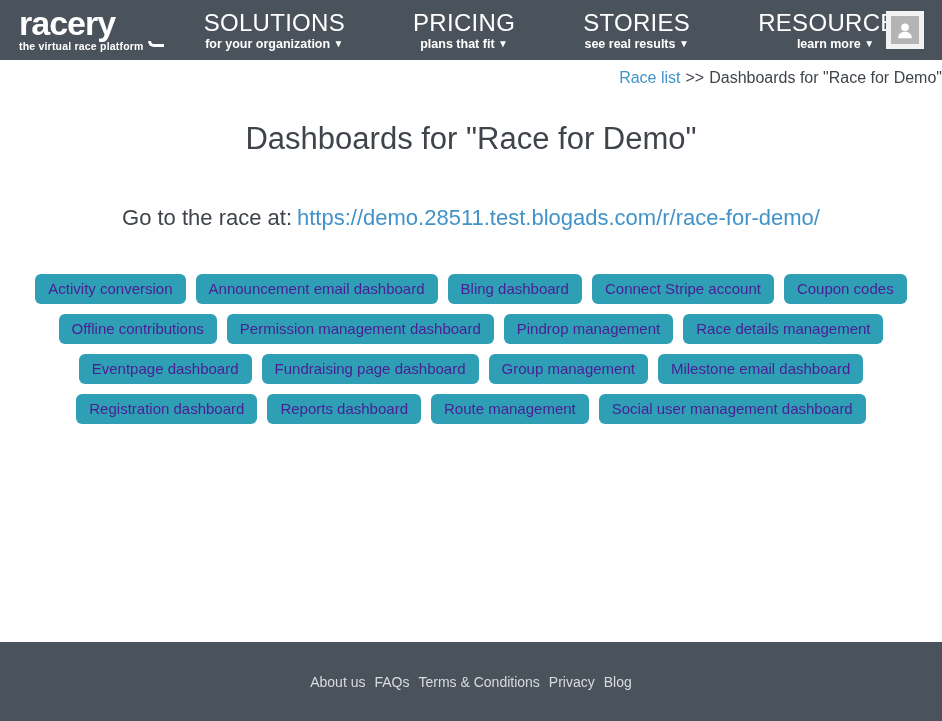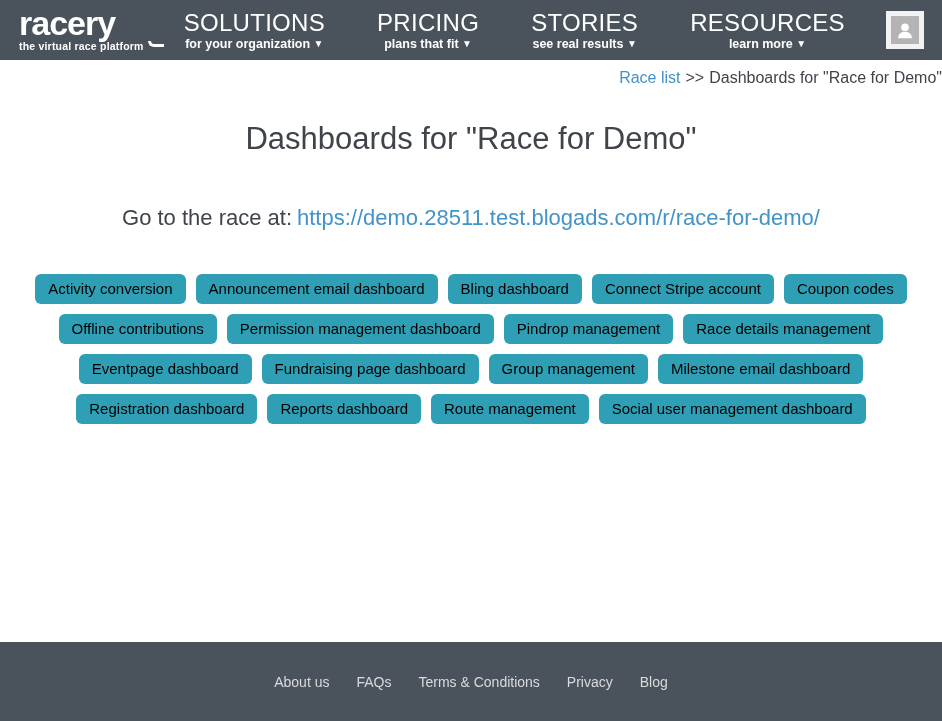--- a/index.html
+++ b/index.html
@@ -33,21 +33,21 @@
   .logo-tagline{
     color:#fff;font-size:10.5px;font-weight:700;letter-spacing:.2px;margin-top:3px;
     display:flex;align-items:center;gap:4px;
   }
   .logo-swoosh{
     display:inline-block;width:16px;height:6px;
     border-bottom:3px solid #fff;border-left:3px solid #fff;
     border-bottom-left-radius:8px;
     transform:translateY(-3px);
   }
-  .nav-menu{display:flex;align-items:center;margin-left:20px;gap:52px;}
+  .nav-menu{display:flex;align-items:center;margin-left:40px;gap:68px;}
   .nav-item{text-align:center;color:#fff;cursor:pointer;}
   .nav-label{font-size:24px;font-weight:400;letter-spacing:.3px;line-height:26px;}
   .nav-sub{font-size:12.5px;font-weight:700;margin-top:1px;}
   .nav-sub .caret{font-size:10px;vertical-align:1px;}
   .account-btn{
     position:absolute;right:18px;top:11px;
     width:38px;height:38px;background:#f2f2f2;
     display:flex;align-items:center;justify-content:center;
     cursor:pointer;
   }
@@ -70,32 +70,32 @@
   }
   .race-line{
     margin-top:49px;text-align:center;
     font-size:22px;color:var(--text-dark);line-height:22px;
   }
   .race-line .race-url{color:var(--link-blue);text-decoration:none;cursor:pointer;margin-left:5px;}
 
   .dash-buttons{margin-top:45px;display:flex;flex-direction:column;gap:10px;}
   .btn-row{display:flex;justify-content:center;gap:10px;}
   .dash-btn{
-    background:var(--accent-teal);color:#000000;
+    background:var(--accent-teal);color:#4c1d95;
     border:none;border-radius:6px;
     font-family:"Liberation Sans", sans-serif;
     font-size:15px;line-height:20px;
     padding:5px 13px;
     cursor:pointer;white-space:nowrap;
   }
 
   
   .footer{
     flex:0 0 79px;background:var(--nav-bg);
-    display:flex;align-items:center;justify-content:center;gap:27px;
+    display:flex;align-items:center;justify-content:center;gap:9px;
   }
   .footer a{
     color:var(--footer-text);text-decoration:none;
     font-size:14px;cursor:pointer;
   }
 </style>
 </head>
 <body>
 
 <div class="topnav">

